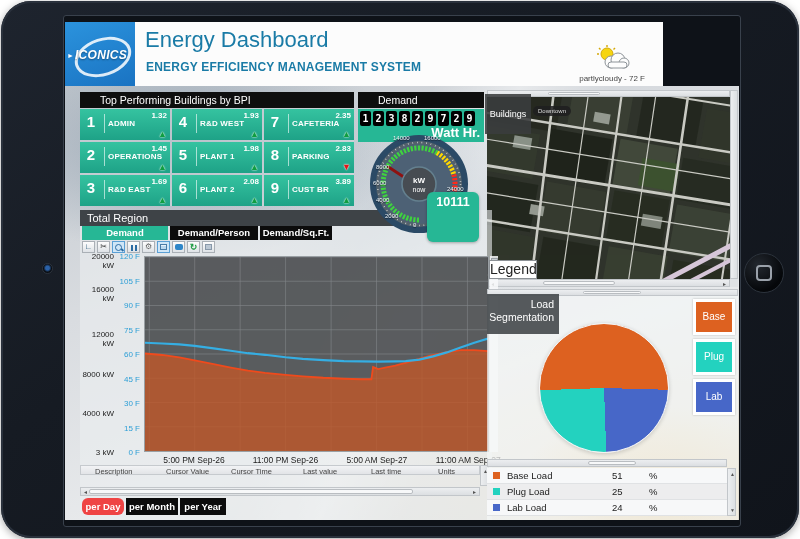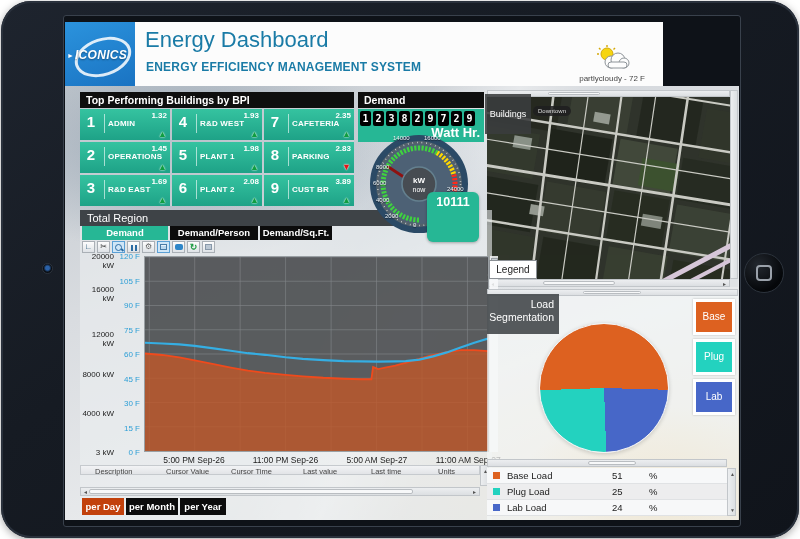--- a/index.html
+++ b/index.html
@@ -32,21 +32,21 @@
   
   #content{position:absolute;left:1px;top:70px;width:674px;height:434px;
     background:
       radial-gradient(ellipse 300px 160px at 18% 14%, rgba(104,126,148,.5), transparent 70%),
       radial-gradient(ellipse 260px 150px at 52% 28%, rgba(196,206,214,.65), transparent 72%),
       radial-gradient(ellipse 420px 210px at 82% 88%, rgba(238,228,206,.75), transparent 72%),
       linear-gradient(115deg, transparent 42%, rgba(255,255,255,.45) 52%, transparent 62%),
       linear-gradient(160deg,#c3c9cf 0%,#d9dce0 35%,#e7e9eb 65%,#d8d5cf 100%);}
   
   .panel-hdr{position:absolute;left:0;top:0;right:0;height:16px;background:#0e0e0e;color:#fff;
-    font-size:10.5px;font-weight:bold;line-height:16px;padding-left:6px;box-sizing:border-box;}
+    font-size:10.5px;font-weight:normal;line-height:16px;padding-left:20px;box-sizing:border-box;}
   .hscroll{background:linear-gradient(180deg,#eceef0,#dcdfe2);border:1px solid #c2c6ca;box-sizing:border-box;}
   .hscroll .thumb{position:absolute;top:1px;bottom:1px;background:#f7f8f9;border:1px solid #b9bdc1;border-radius:2px;}
   .sb-ar{position:absolute;font-size:5px;color:#555;line-height:7px;}
   .vscroll{background:linear-gradient(90deg,#eceef0,#dcdfe2);border:1px solid #c2c6ca;box-sizing:border-box;}
   
   #bpanel{position:absolute;left:16px;top:76px;width:274px;height:114px;background:rgba(210,216,220,.55);}
   #bpanel .grid{position:absolute;left:0;top:17px;right:0;bottom:0;display:grid;
     grid-template-columns:1fr 1fr 1fr;grid-auto-rows:1fr;gap:2px;}
   .tile{position:relative;background:linear-gradient(180deg,#35c3a0,#1ea287);color:#fff;overflow:hidden;}
   .tile .rank{position:absolute;left:0;top:4px;width:22px;text-align:center;font-size:15px;font-weight:bold;}
@@ -74,21 +74,21 @@
   #mpanel{position:absolute;left:423px;top:74px;width:251px;height:197px;background:#dfe2e5;}
   #map-top{position:absolute;left:0;top:0;width:243px;height:7px;}
   #map-body{position:absolute;left:0;top:7px;width:243px;height:182px;overflow:hidden;background:#2f332b;}
   #map-right{position:absolute;right:0;top:0;width:8px;height:189px;}
   #map-bottom{position:absolute;left:0;bottom:0;width:243px;height:8px;}
   #bld-box{position:absolute;left:-2px;top:4px;width:46px;height:40px;background:rgba(58,60,62,.88);z-index:4;
     color:#fff;font-size:9px;line-height:40px;text-align:center;}
   #pin-pill{position:absolute;left:46px;top:16px;height:10px;padding:0 5px;background:rgba(30,30,32,.85);border-radius:5px;
     color:#ddd;font-size:6px;line-height:10px;z-index:4;}
   #legend-btn{position:absolute;left:2px;top:170px;width:46px;height:17px;background:#fff;border:1px solid #8b9095;
-    color:#222;font-size:10px;text-align:center;line-height:17px;z-index:4;}
+    color:#222;font-size:14px;text-align:center;line-height:17px;z-index:4;}
   
   #tpanel{position:absolute;left:16px;top:194px;width:412px;height:310px;background:rgba(235,238,240,.6);}
   #tr-hdr{position:absolute;left:0;top:0;width:316px;height:16px;background:#3e4347;color:#fff;font-size:11px;
     line-height:16px;padding-left:7px;box-sizing:border-box;}
   .tab{position:absolute;top:16px;height:14px;color:#fff;font-size:9.5px;font-weight:bold;text-align:center;line-height:14px;}
   .tab.on{background:#26b795;} .tab.off{background:#0c0c0c;}
   #toolbar{position:absolute;left:2px;top:31px;height:13px;display:flex;gap:2px;}
   .tbi{width:13px;height:12px;background:linear-gradient(180deg,#fdfdfd,#dfe3e7);border:1px solid #aab0b6;
     box-sizing:border-box;font-size:8px;line-height:10px;text-align:center;color:#1b4f72;position:relative;}
   .tbi.hl{background:#cfe6f7;border-color:#5a9fd4;}
@@ -118,21 +118,21 @@
   #dtable .hd span{position:absolute;top:1px;font-size:7.5px;color:#444;}
   #dtable .rw{position:absolute;left:0;top:10px;right:0;height:11px;background:#fbfcfd;border:1px solid #d4d7da;border-top:none;box-sizing:border-box;}
   #dtable .rw span{position:absolute;top:1px;font-size:8px;color:#111;}
   #dtable .sw{position:absolute;left:3px;top:2px;width:7px;height:7px;}
   #row-scroll{position:absolute;left:400px;top:255px;width:9px;height:21px;}
   #row-scroll::before{content:"▲";position:absolute;left:2px;top:2px;font-size:5px;color:#555;}
   #tr-hscroll{position:absolute;left:0;top:277px;width:400px;height:9px;}
   #tr-hscroll .thumb{left:8px;width:322px;}
   #tr-hscroll .l{left:2px;top:1px;} #tr-hscroll .r{right:2px;top:1px;}
   .pbtn{position:absolute;top:288px;height:17px;color:#fff;font-size:9.5px;font-weight:bold;text-align:center;line-height:17px;}
-  .pbtn.on{background:#c2410c;} .pbtn.off{background:#0c0c0c;}
+  .pbtn.on{background:#ef4444;border-radius:6px;} .pbtn.off{background:#0c0c0c;}
   
   #lpanel{position:absolute;left:423px;top:273px;width:251px;height:231px;
     background:radial-gradient(ellipse 200px 120px at 70% 90%, rgba(240,230,208,.8), transparent 75%),rgba(244,246,247,.72);}
   #lp-top{position:absolute;left:0;top:0;width:251px;height:7px;}
   #lp-top .thumb{left:95px;width:56px;}
   #lp-title{position:absolute;left:0;top:5px;width:72px;height:40px;background:rgba(72,76,79,.92);color:#fff;
     font-size:10.5px;text-align:right;padding:4px 5px 0 0;box-sizing:border-box;line-height:13px;}
   #pie{position:absolute;left:52px;top:34px;width:128px;height:128px;border-radius:50%;border:1px solid #f4f4f4;
     box-shadow:0 1px 4px rgba(0,0,0,.18);}
   .lg-card{position:absolute;left:206px;width:42px;height:36px;background:#fff;box-shadow:0 0 2px rgba(0,0,0,.25);}

